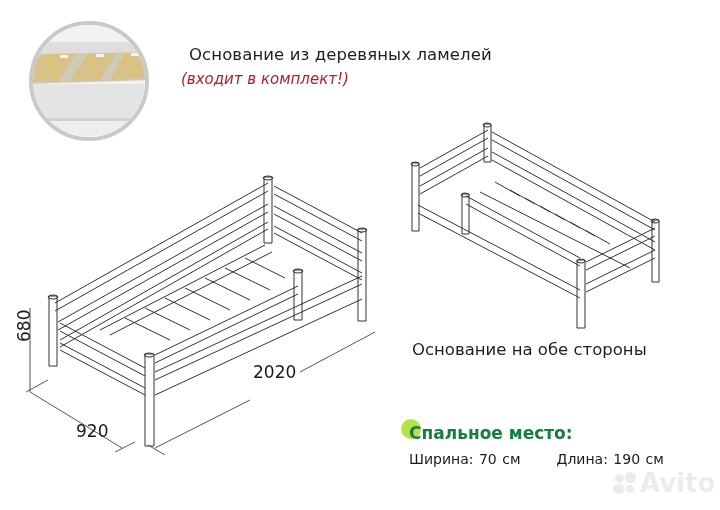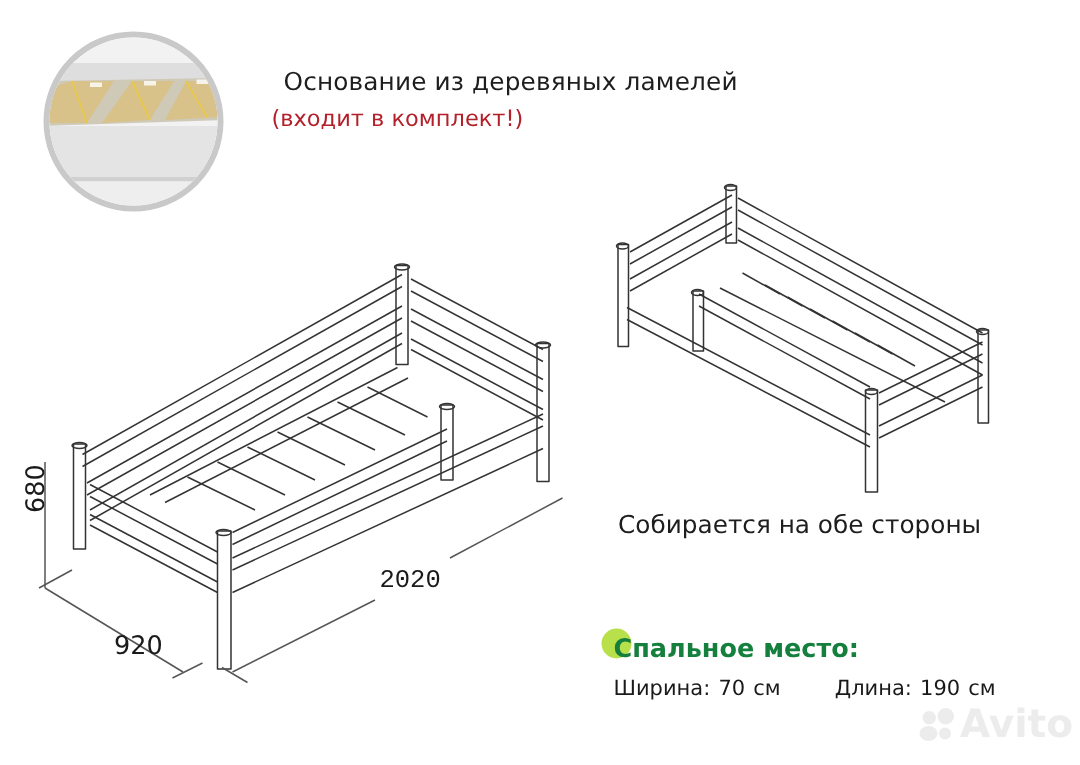--- a/index.html
+++ b/index.html
@@ -1,28 +1,28 @@
 <!DOCTYPE html>
 <html><head>
   <meta charset="utf-8">
   <style>
     html, body { margin: 0; padding: 0; background: #ffffff; }
     body { width: 720px; height: 510px; position: relative; overflow: hidden;
            font-family: "DejaVu Sans", "Liberation Sans", sans-serif; color: #1a1a1a; }
     .abs { position: absolute; }
     .lamel-circle { left: 28px; top: 20px; width: 122px; height: 122px; }
     .title { left: 189px; top: 45px; font-size: 16.5px; color: #1e1e1e; white-space: nowrap; letter-spacing: 0.1px; }
-    .subtitle { left: 181px; top: 70px; font-size: 15px; color: #b3202a; white-space: nowrap; }
+    .subtitle { left: 181px; top: 70px; font-size: 15px; color: #b3202a; white-space: nowrap; font-style: italic; }
     .both-sides { left: 412px; top: 340px; font-size: 16.5px; color: #1e1e1e; white-space: nowrap; }
     .sleep-title { left: 409px; top: 423px; font-size: 17px; font-weight: bold; color: #15803d; white-space: nowrap; }
     .sleep-dot { left: 401px; top: 419px; width: 20px; height: 20px; border-radius: 50%; background: #b8e04a; }
     .sleep-dims { left: 409px; top: 451px; font-size: 14px; color: #1a1a1a; white-space: nowrap; word-spacing: 1px; }
     .sleep-dims span + span { margin-left: 36px; }
     .dim { font-size: 17px; color: #1a1a1a; white-space: nowrap; }
-    .dim-2020 { left: 253px; top: 378px; font-family: Liberation Mono, monospace; }
+    .dim-2020 { left: 253px; top: 362px; }
     .dim-920 { left: 76px; top: 421px; }
     .dim-680 { left: 14px; top: 342px; transform: rotate(-90deg); transform-origin: left top; }
     .avito { left: 613px; top: 468px; font-size: 26px; color: #ececec; font-weight: bold; white-space: nowrap;
              display: flex; align-items: center; gap: 3px; }
     .avito .dots { position: relative; width: 24px; height: 22px; }
     .avito .dots i { position: absolute; border-radius: 50%; background: #ececec; }
     svg.drawing { position: absolute; left: 0; top: 0; }
   </style>
 </head>
 <body>
@@ -161,21 +161,21 @@
       <rect x="652" y="220" width="7" height="62"></rect>
       <ellipse cx="655" cy="221" rx="4" ry="2"></ellipse>
     </g>
   </g>
 </svg>
 
 <div class="abs dim dim-2020">2020</div>
 <div class="abs dim dim-920">920</div>
 <div class="abs dim dim-680">680</div>
 
-<div class="abs both-sides">Собирается на обе стороны</div>
+<div class="abs both-sides">Основание на обе стороны</div>
 
 <div class="abs sleep-dot"></div>
 <div class="abs sleep-title">Спальное место:</div>
 <div class="abs sleep-dims">
   <span>Ширина: 70 см</span><span>Длина: 190 см</span>
 </div>
 
 <div class="abs avito">
   <span class="dots">
     <i style="left:2px;top:2px;width:9px;height:9px;"></i>

